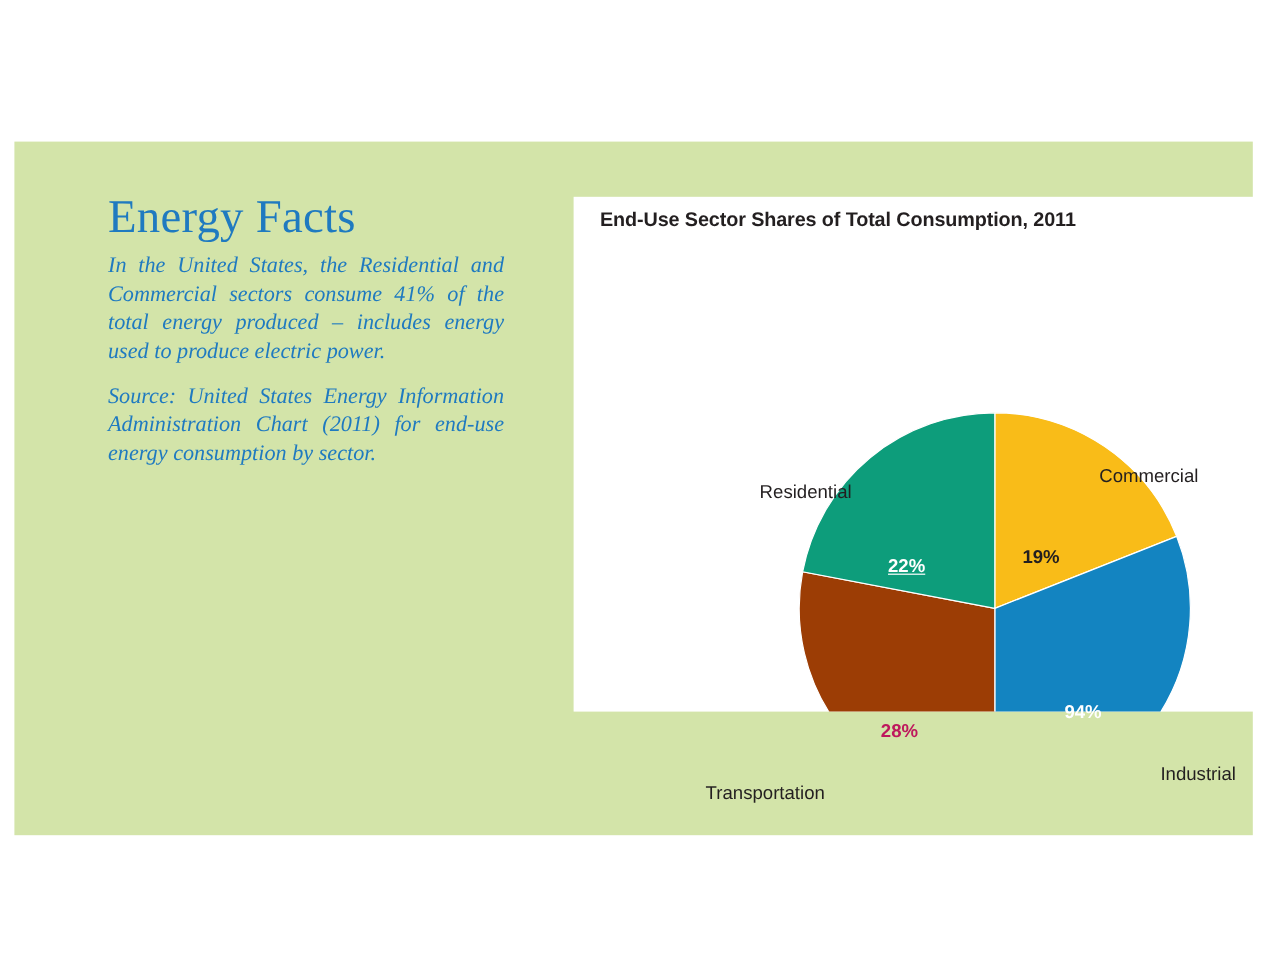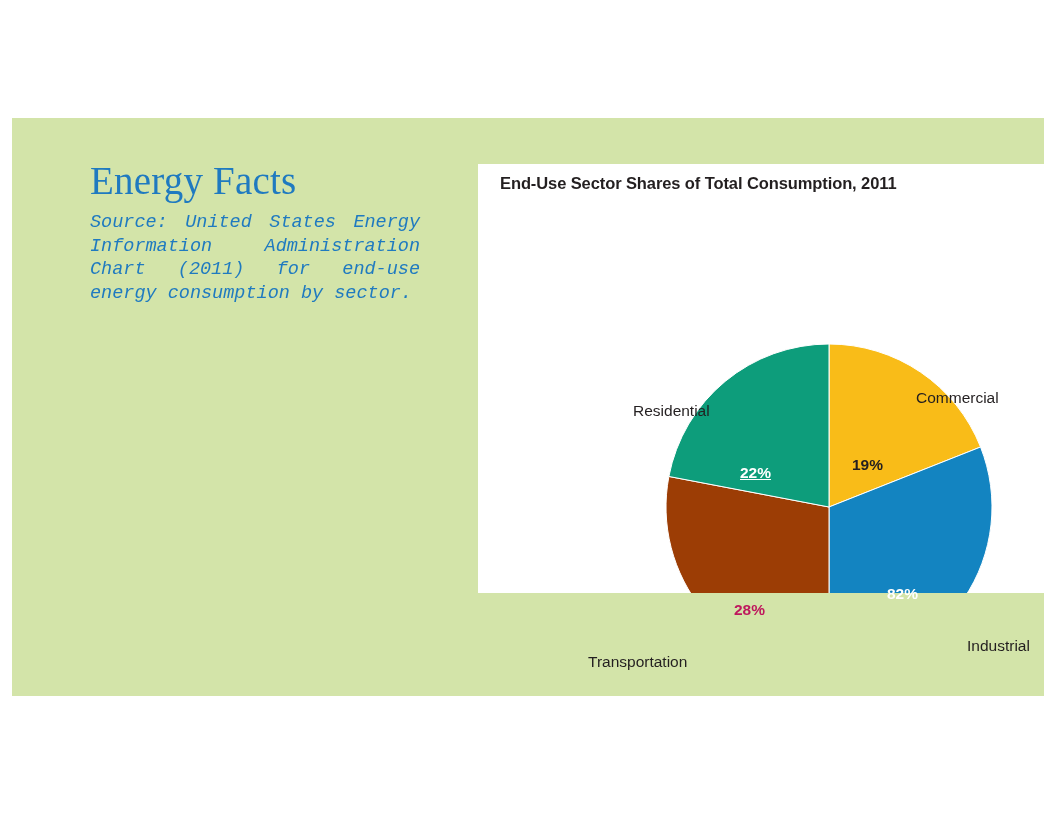--- a/index.html
+++ b/index.html
@@ -44,21 +44,21 @@
   .body-para {
     font-family: "Liberation Serif", serif;
     font-style: italic;
     font-size: 18.5px;
     line-height: 1.28;
     color: #1f7ac0;
     margin: 0 0 14px 0;
     text-align: justify;
     text-justify: inter-word;
   }
-  .body-para:last-child { margin-bottom: 0; font-family: Liberation Mono, monospace; }
+  .body-para:last-child { margin-bottom: 0; }
 
   
   #chart-card {
     position: absolute;
     left: 466px;
     top: 46px;
     width: 583px;
     height: 429px;
     background: #ffffff;
   }
@@ -115,40 +115,41 @@
   #label-cat-residential    { left: 155px; top: 238px; text-align: right; }
 </style>
 </head>
 <body>
 
 <div id="slide-panel" style="background: rgb(211, 228, 169);">
 
   <div id="text-column">
     <h1 id="slide-title" style="color: rgb(31, 122, 192);">Energy Facts</h1>
 
+    <p class="body-para" style="color: rgb(31, 122, 192);">In the United States, the Residential and Commercial sectors consume 41% of the total energy produced – includes energy used to produce electric power.</p>
 
     <p class="body-para" style="color: rgb(31, 122, 192);">Source: United States Energy Information Administration Chart (2011) for end-use energy consumption by sector.</p>
   </div>
 
   <div id="chart-card" style="background: rgb(255, 255, 255);">
 
     <div id="chart-title" style="color: rgb(35, 31, 32);">End-Use Sector Shares of Total Consumption, 2011</div>
 
     <div id="pie-wrap">
       <svg id="pie-svg" width="583" height="429" viewBox="0 0 583 429">
         <g id="pie-slices">
             <path d="M 351 343 L 351.00 180.00 A 163 163 0 0 1 502.55 283.00 Z" fill="#f9bc18" stroke="#ffffff" stroke-width="1"></path>
             <path d="M 351 343 L 502.55 283.00 A 163 163 0 0 1 351.00 506.00 Z" fill="#1384c1" stroke="#ffffff" stroke-width="1"></path>
             <path d="M 351 343 L 351.00 506.00 A 163 163 0 0 1 190.89 312.46 Z" fill="#9c3d05" stroke="#ffffff" stroke-width="1"></path>
             <path d="M 351 343 L 190.89 312.46 A 163 163 0 0 1 351.00 180.00 Z" fill="#0d9d7b" stroke="#ffffff" stroke-width="1"></path>
           </g>
       </svg>
 
       <span class="slice-label" id="label-pct-commercial" style="color: rgb(35, 31, 32);">19%</span>
-      <span class="slice-label" id="label-pct-industrial" style="color: rgb(255, 255, 255);">82%</span>
+      <span class="slice-label" id="label-pct-industrial" style="color: rgb(255, 255, 255);">94%</span>
       <span class="slice-label" id="label-pct-transportation" style="color: #be185d;">28%</span>
       <span class="slice-label" id="label-pct-residential" style="color: rgb(255, 255, 255);">22%</span>
 
       <span class="cat-label" id="label-cat-commercial">Commercial</span>
       <span class="cat-label" id="label-cat-industrial">Industrial</span>
       <span class="cat-label" id="label-cat-transportation">Transportation</span>
       <span class="cat-label" id="label-cat-residential">Residential</span>
     </div>
 
   </div>

